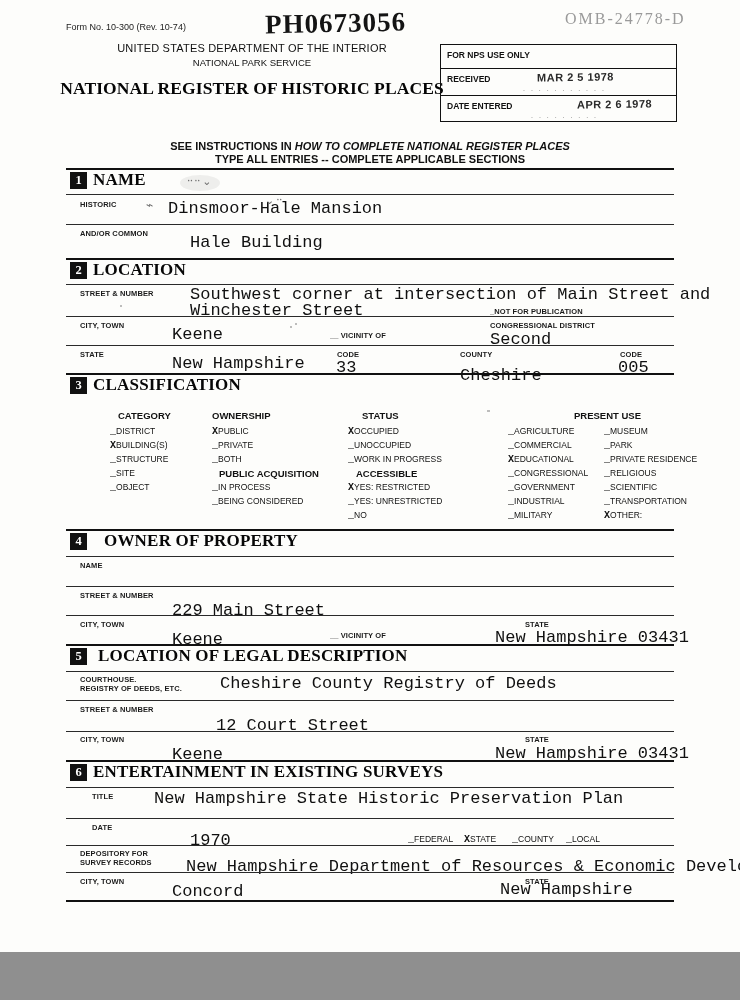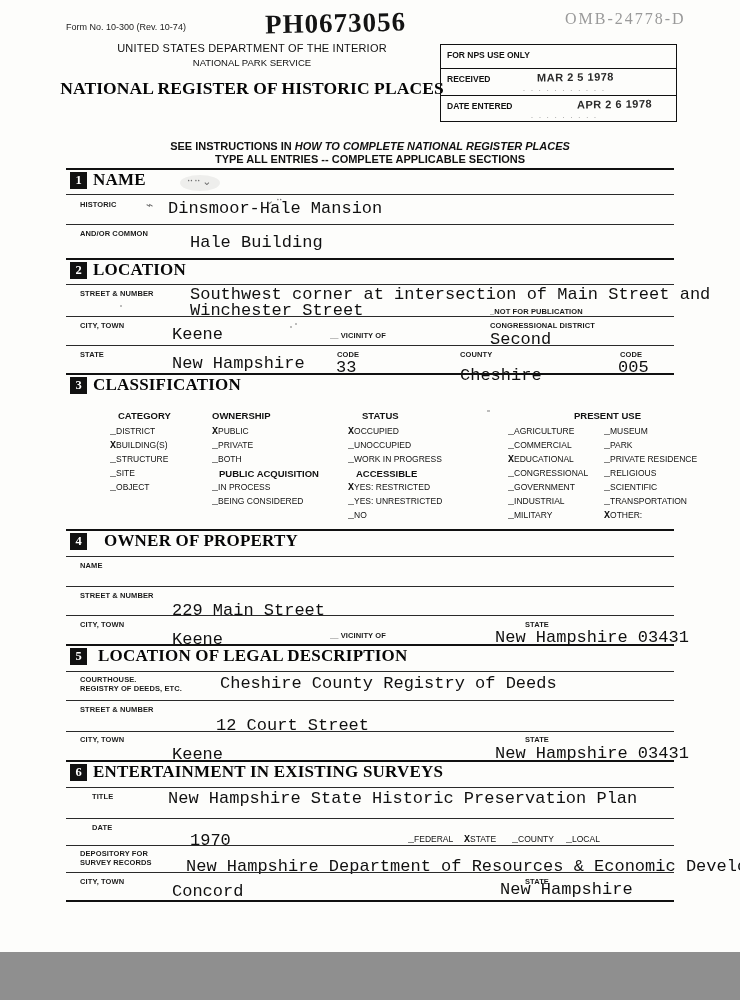--- a/index.html
+++ b/index.html
@@ -408,21 +408,21 @@
     <div class="val" style="left:172px;top:745px;">Keene</div>
     <div class="lbl" style="left:525px;top:735px;">STATE</div>
     <div class="val" style="left:495px;top:744px;">New Hampshire 03431</div>
 
     <div class="sec-rule" style="top:760px;"></div>
     <div class="sec-num" style="left:70px;top:764px;">6</div>
     <div class="sec-title" style="left:93px;top:762px;">ENTERTAINMENT IN EXISTING SURVEYS</div>
 
     <div class="hr" style="top:787px;"></div>
     <div class="lbl" style="left:92px;top:792px;">TITLE</div>
-    <div class="val" style="left:168px;top:789px;text-align:right;">New Hampshire State Historic Preservation Plan</div>
+    <div class="val" style="left:154px;top:789px;text-align:right;">New Hampshire State Historic Preservation Plan</div>
 
     <div class="hr" style="top:818px;"></div>
     <div class="lbl" style="left:92px;top:823px;">DATE</div>
     <div class="val" style="left:190px;top:831px;">1970</div>
     <div class="cls-item" style="left:408px;top:834px;"><span class="mk">_</span><span>FEDERAL</span></div>
     <div class="cls-item" style="left:464px;top:834px;"><span class="mk">X</span><span>STATE</span></div>
     <div class="cls-item" style="left:512px;top:834px;"><span class="mk">_</span><span>COUNTY</span></div>
     <div class="cls-item" style="left:566px;top:834px;"><span class="mk">_</span><span>LOCAL</span></div>
 
     <div class="hr" style="top:845px;"></div>

